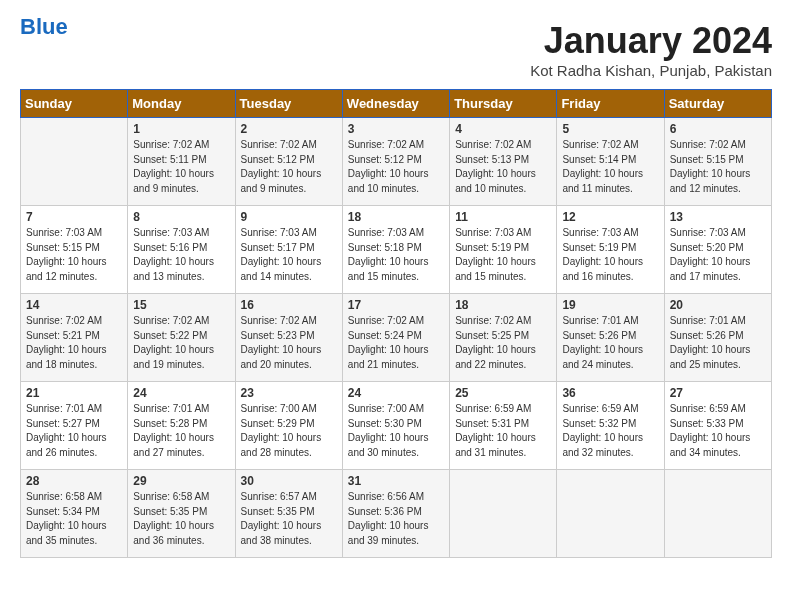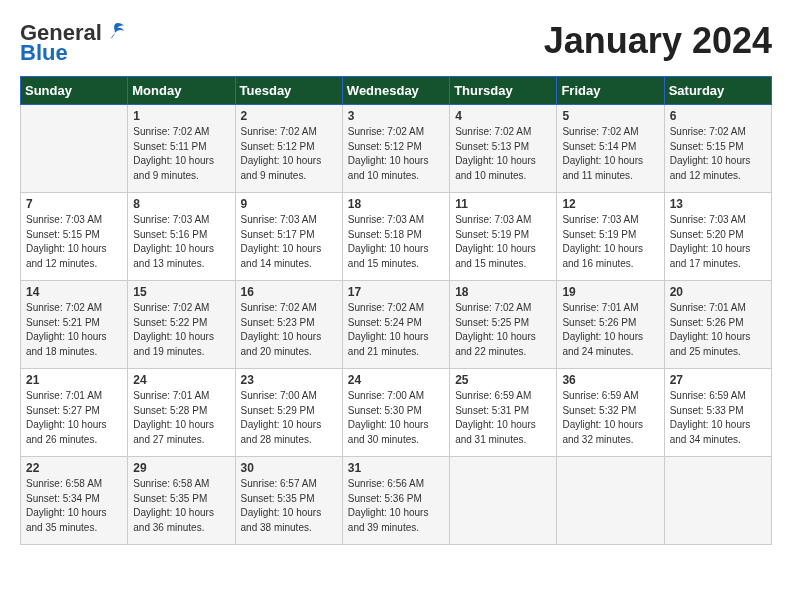--- a/index.html
+++ b/index.html
@@ -37,21 +37,21 @@
     .location {
       font-size: 15px;
       color: #444;
     }
     table {
       width: 100%;
       border-collapse: collapse;
       table-layout: fixed;
     }
     th {
-      background-color: #14532d;
+      background-color: #a16207;
       color: #fff;
       font-size: 13px;
       font-weight: bold;
       padding: 6px 4px;
       text-align: left;
       border: 1px solid #2962c4;
     }
     td {
       border: 1px solid #ccc;
       vertical-align: top;
@@ -77,31 +77,25 @@
     
     tr:nth-child(odd) td { background-color: #f5f5f5; }
     tr:nth-child(even) td { background-color: #ffffff; }
     td.empty { background-color: inherit; }
   </style>
 </head>
 <body>
 
 <div class="header">
   <div class="logo">
-    <div class="logo-text">
-      <span style="font-size:22px;font-weight:bold;color:#333;">General</span>
-      <svg width="22" height="22" viewBox="0 0 22 22" style="margin-left:2px;margin-top:-4px;">
-        <path d="M11 4 C13 2, 18 3, 20 6 C18 5, 15 6, 13 8 C15 7, 19 8, 20 11 C17 9, 13 10, 11 13 C11 10, 9 7, 11 4Z" fill="#1a6abf"></path>
-        <path d="M11 13 C10 16, 8 18, 6 19 C8 17, 9 15, 11 13Z" fill="#1a6abf"></path>
-      </svg>
-    </div>
     <span style="font-size:22px;font-weight:bold;color:#1a6abf;margin-top:-6px;">Blue</span>
   </div>
   <div class="title-block">
     <div class="month-title">January 2024</div>
+    <div class="location">Kot Radha Kishan, Punjab, Pakistan</div>
   </div>
 </div>
 
 <table>
   <thead>
     <tr>
     <th>Sunday</th>
         <th>Monday</th>
         <th>Tuesday</th>
         <th>Wednesday</th>
@@ -223,21 +217,21 @@
           <div class="day-num">36</div>
           <div class="day-info">Sunrise: 6:59 AM<br>Sunset: 5:32 PM<br>Daylight: 10 hours<br>and 32 minutes.</div>
         </td>
         <td>
           <div class="day-num">27</div>
           <div class="day-info">Sunrise: 6:59 AM<br>Sunset: 5:33 PM<br>Daylight: 10 hours<br>and 34 minutes.</div>
         </td>
       </tr>
       <tr>
         <td>
-          <div class="day-num">22</div>
+          <div class="day-num">28</div>
           <div class="day-info">Sunrise: 6:58 AM<br>Sunset: 5:34 PM<br>Daylight: 10 hours<br>and 35 minutes.</div>
         </td>
         <td>
           <div class="day-num">29</div>
           <div class="day-info">Sunrise: 6:58 AM<br>Sunset: 5:35 PM<br>Daylight: 10 hours<br>and 36 minutes.</div>
         </td>
         <td>
           <div class="day-num">30</div>
           <div class="day-info">Sunrise: 6:57 AM<br>Sunset: 5:35 PM<br>Daylight: 10 hours<br>and 38 minutes.</div>
         </td>

